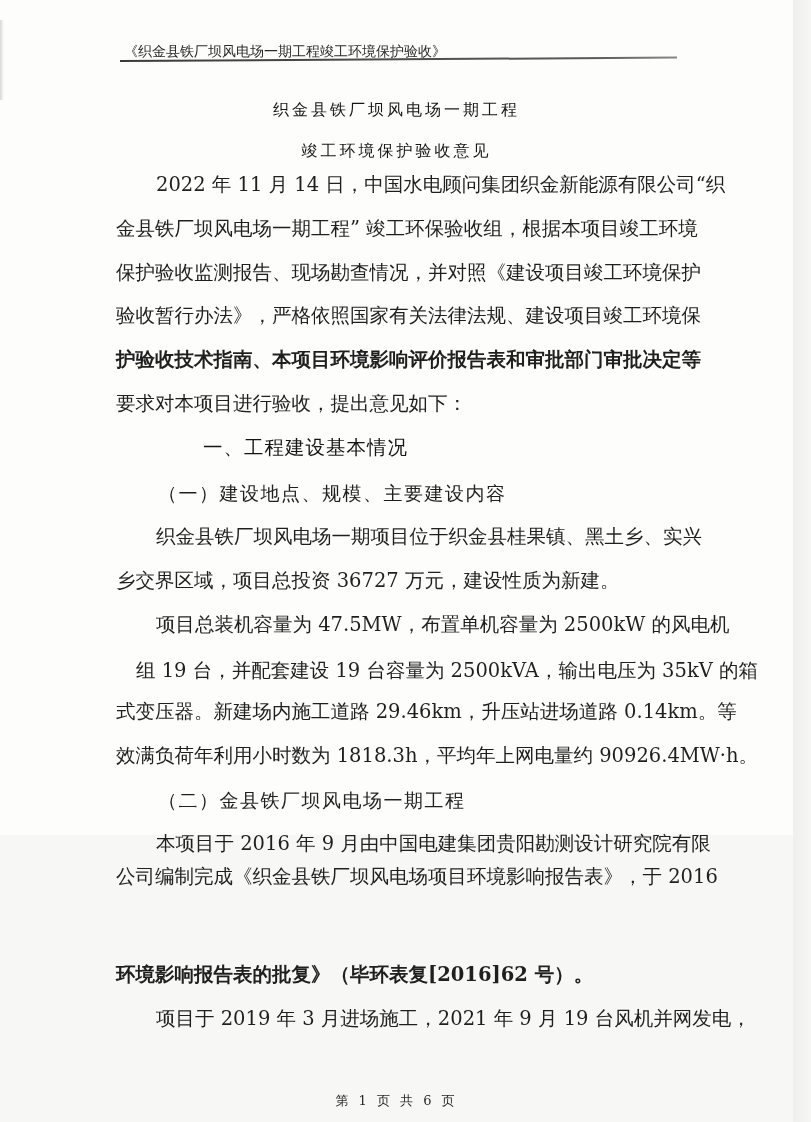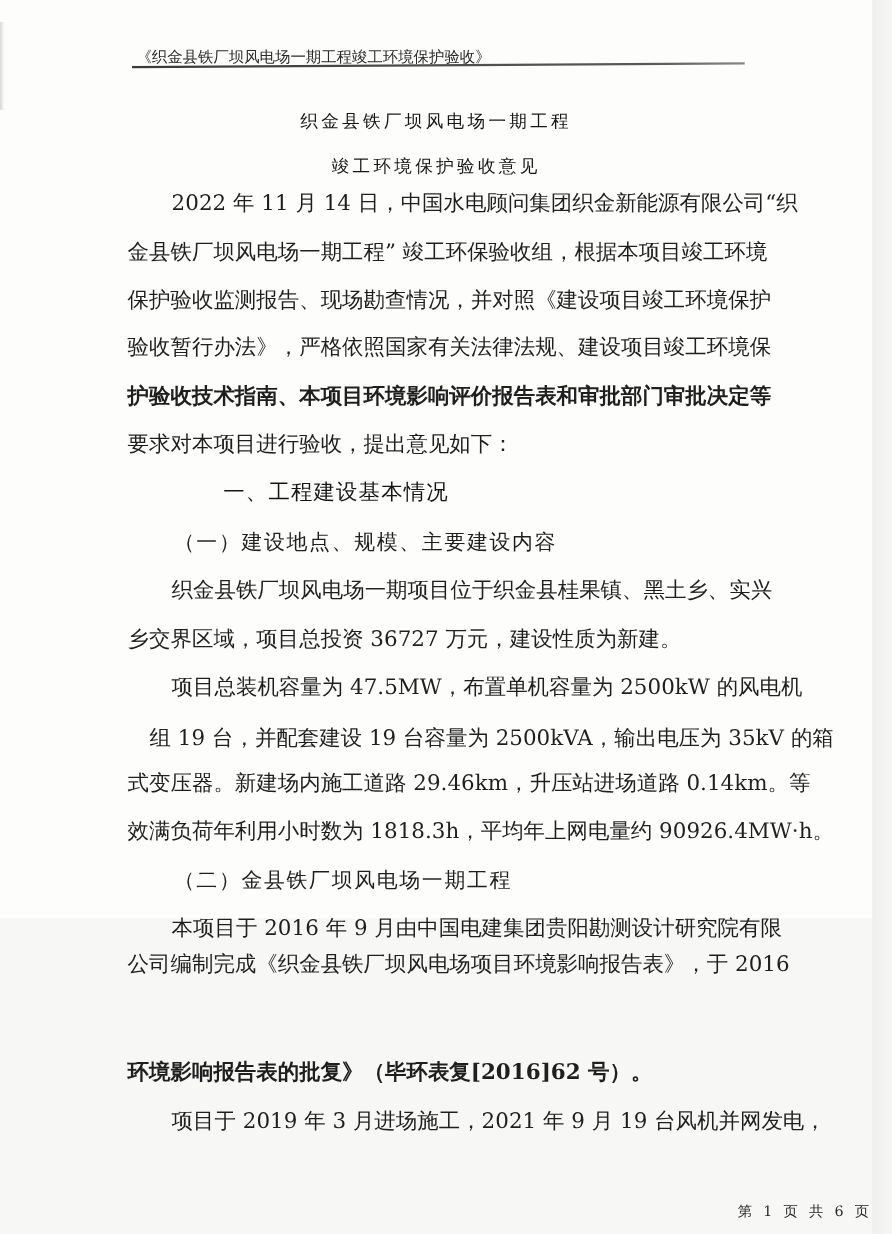--- a/index.html
+++ b/index.html
@@ -48,21 +48,21 @@
     font-size: 19.5px; line-height: 26px; white-space: nowrap;
     font-family: "DejaVu Sans", "Liberation Sans", sans-serif;
     letter-spacing: 1px; color: #151515; margin-left: 47px;
   }
   .subheading {
     position: absolute; left: 158px;
     font-size: 19px; line-height: 26px; white-space: nowrap;
     letter-spacing: 1.5px; color: #1f1f1f;
   }
   .page-footer {
-    position: absolute; left: 0; width: 793px; top: 1047px; text-align: right;
+    position: absolute; left: 0; width: 793px; top: 1047px; text-align: center;
     font-size: 13px; color: #2a2a2a; letter-spacing: 3px;
   }
 </style>
 </head>
 <body>
 
 <div class="page">
   <div class="left-shadow"></div>
 
   <div class="running-header">《织金县铁厂坝风电场一期工程竣工环境保护验收》</div>

